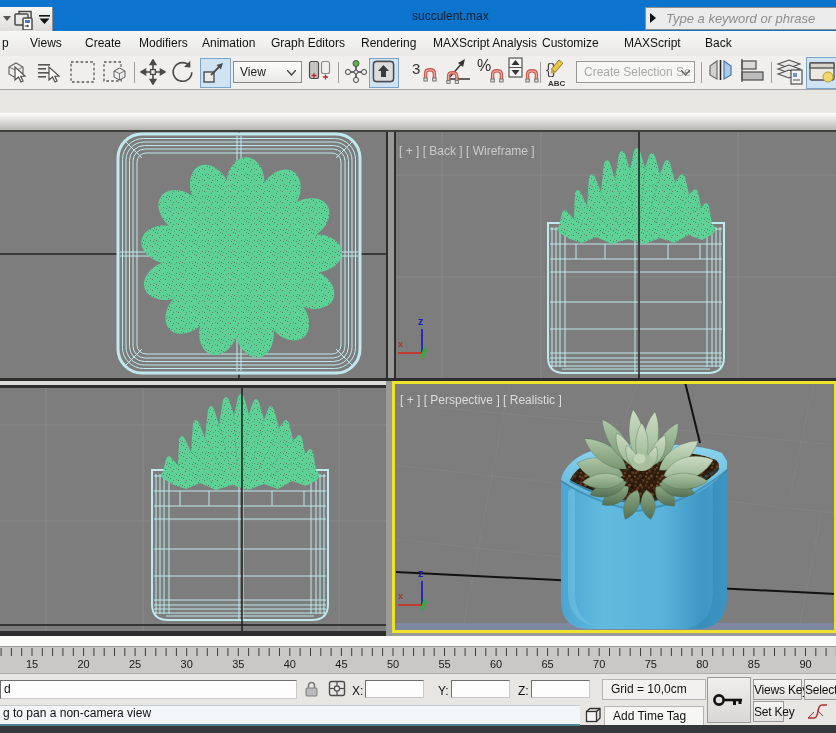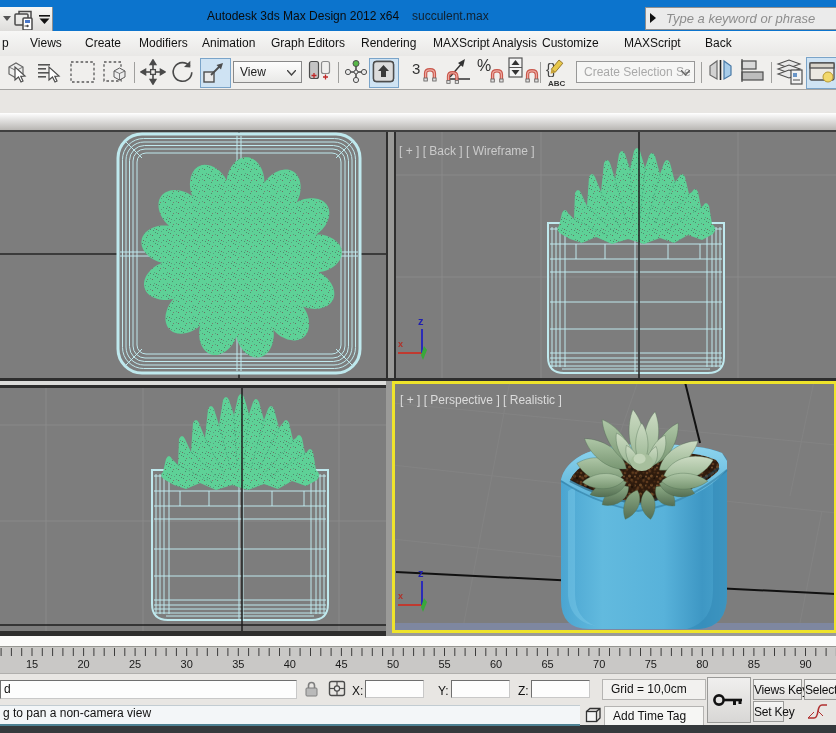--- a/index.html
+++ b/index.html
@@ -2,21 +2,20 @@
 <html><head><meta charset="utf-8">
 <style>
 * { margin:0; padding:0; }
 body { font-family:"Liberation Sans",sans-serif; }
 #page { position:relative; width:836px; height:733px; overflow:hidden; background:#e8e6e3; }
 </style></head>
 <body>
 <div id="page">
 
   <div style="position:absolute;left:0;top:0;width:836px;height:31px;background:#0c74cd"></div>
-  <span style="position:absolute;left:207px;top:9px;font-size:12px;color:#0a0a0a">Autodesk 3ds Max Design 2012 x64</span>
   <span style="position:absolute;left:412px;top:9px;font-size:12px;color:#10202e">succulent.max</span>
   <div style="position:absolute;left:0;top:7px;width:52px;height:25px;background:linear-gradient(#f7f7f5,#dddcda);border-right:1px solid #8f8f8f;border-bottom:1px solid #8f8f8f">
       <svg style="position:absolute;left:3px;top:9px" width="8" height="5">
         <path d="M0,0 L4,5 L8,0 Z" fill="#555"></path>
       </svg>
       <svg style="position:absolute;left:14px;top:3px" width="22" height="20">
         <rect x="1" y="4" width="13" height="11" rx="1" fill="none" stroke="#4a4a4a" stroke-width="1.5"></rect>
         <path d="M5,4 L5,1.5 L17,1.5 L17,10" fill="none" stroke="#4a4a4a" stroke-width="1.5"></path>
         <rect x="9" y="8" width="9" height="12" rx="1" fill="#fff" stroke="#4a4a4a" stroke-width="1.5"></rect>
         <rect x="11" y="10" width="5" height="3" fill="#4a78c8"></rect>

